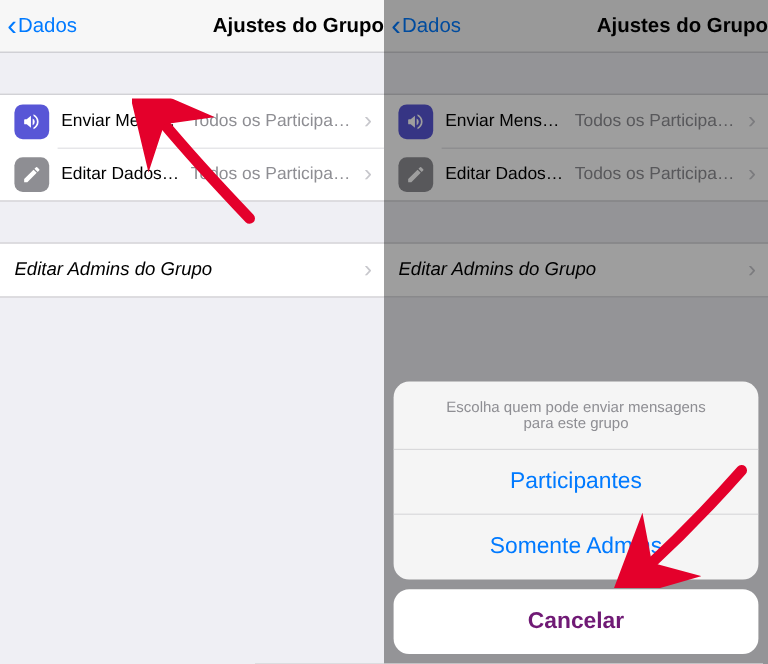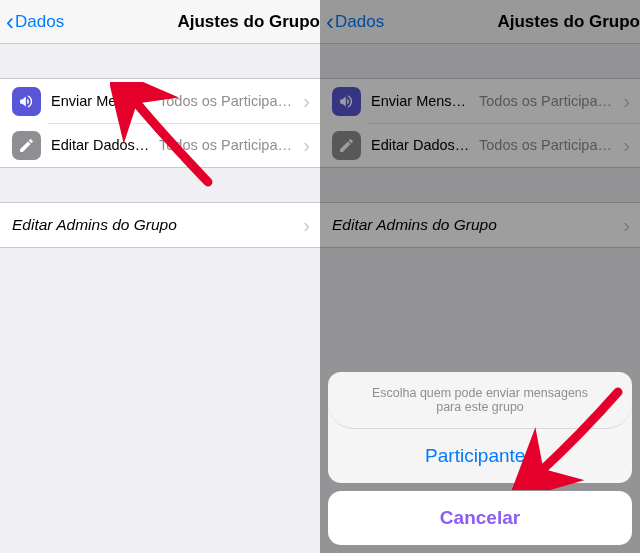--- a/index.html
+++ b/index.html
@@ -34,24 +34,24 @@
 
   .disclosure { color: #c7c7cc; font-size: 20px; font-weight: 300; margin-left: 4px; }
 
   .spacer-mid { height: 34px; }
 
   
   .dim::after { content: ""; position: absolute; inset: 0; background: rgba(0,0,0,0.38); }
 
   .sheet-wrap { position: absolute; left: 8px; right: 8px; bottom: 8px; }
   .sheet { background: rgba(248,248,248,0.97); border-radius: 13px; overflow: hidden; margin-bottom: 8px; }
-  .sheet-msg { font-size: 12.5px; color: #8e8e93; text-align: center; padding: 14px 40px; border-bottom: 1px solid #d9d9db; border-radius: 26px; }
+  .sheet-msg { font-size: 12.5px; color: #8e8e93; text-align: center; padding: 14px 40px; border-bottom: 1px solid #d9d9db; }
   .sheet-btn { height: 54px; display: flex; align-items: center; justify-content: center; font-size: 19px; color: #007aff; border-bottom: 1px solid #d9d9db; }
   .sheet-btn:last-child { border-bottom: none; }
-  .sheet-cancel { background: #fff; border-radius: 13px; height: 54px; display: flex; align-items: center; justify-content: center; font-size: 19px; font-weight: 600; color: #8b5cf6; }
+  .sheet-cancel { background: #fff; border-radius: 13px; height: 54px; display: flex; align-items: center; justify-content: center; font-size: 19px; font-weight: 600; color: #701a75; }
 
   
   .arrow { position: absolute; pointer-events: none; }
   .arrow svg { display: block; }
 </style>
 </head>
 <body>
 
 <div class="phone">
   <div class="navbar">
@@ -153,20 +153,21 @@
           <span class="disclosure">›</span>
         </div>
       </div>
     </div>
   </div>
 
   <div class="sheet-wrap">
     <div class="sheet">
       <div class="sheet-msg">Escolha quem pode enviar mensagens para este grupo</div>
       <div class="sheet-btn">Participantes</div>
+      <div class="sheet-btn">Somente Admins</div>
     </div>
     <div class="sheet-cancel">Cancelar</div>
   </div>
 
   <div class="arrow" style="left:190px; top:380px;">
     <svg width="120" height="110">
       <defs>
           <marker id="ah2" markerWidth="8" markerHeight="8" refX="3" refY="4" orient="auto">
             <path d="M0,0 L8,4 L0,8 L2.5,4 Z" fill="#e4002b"></path>
           </marker>

